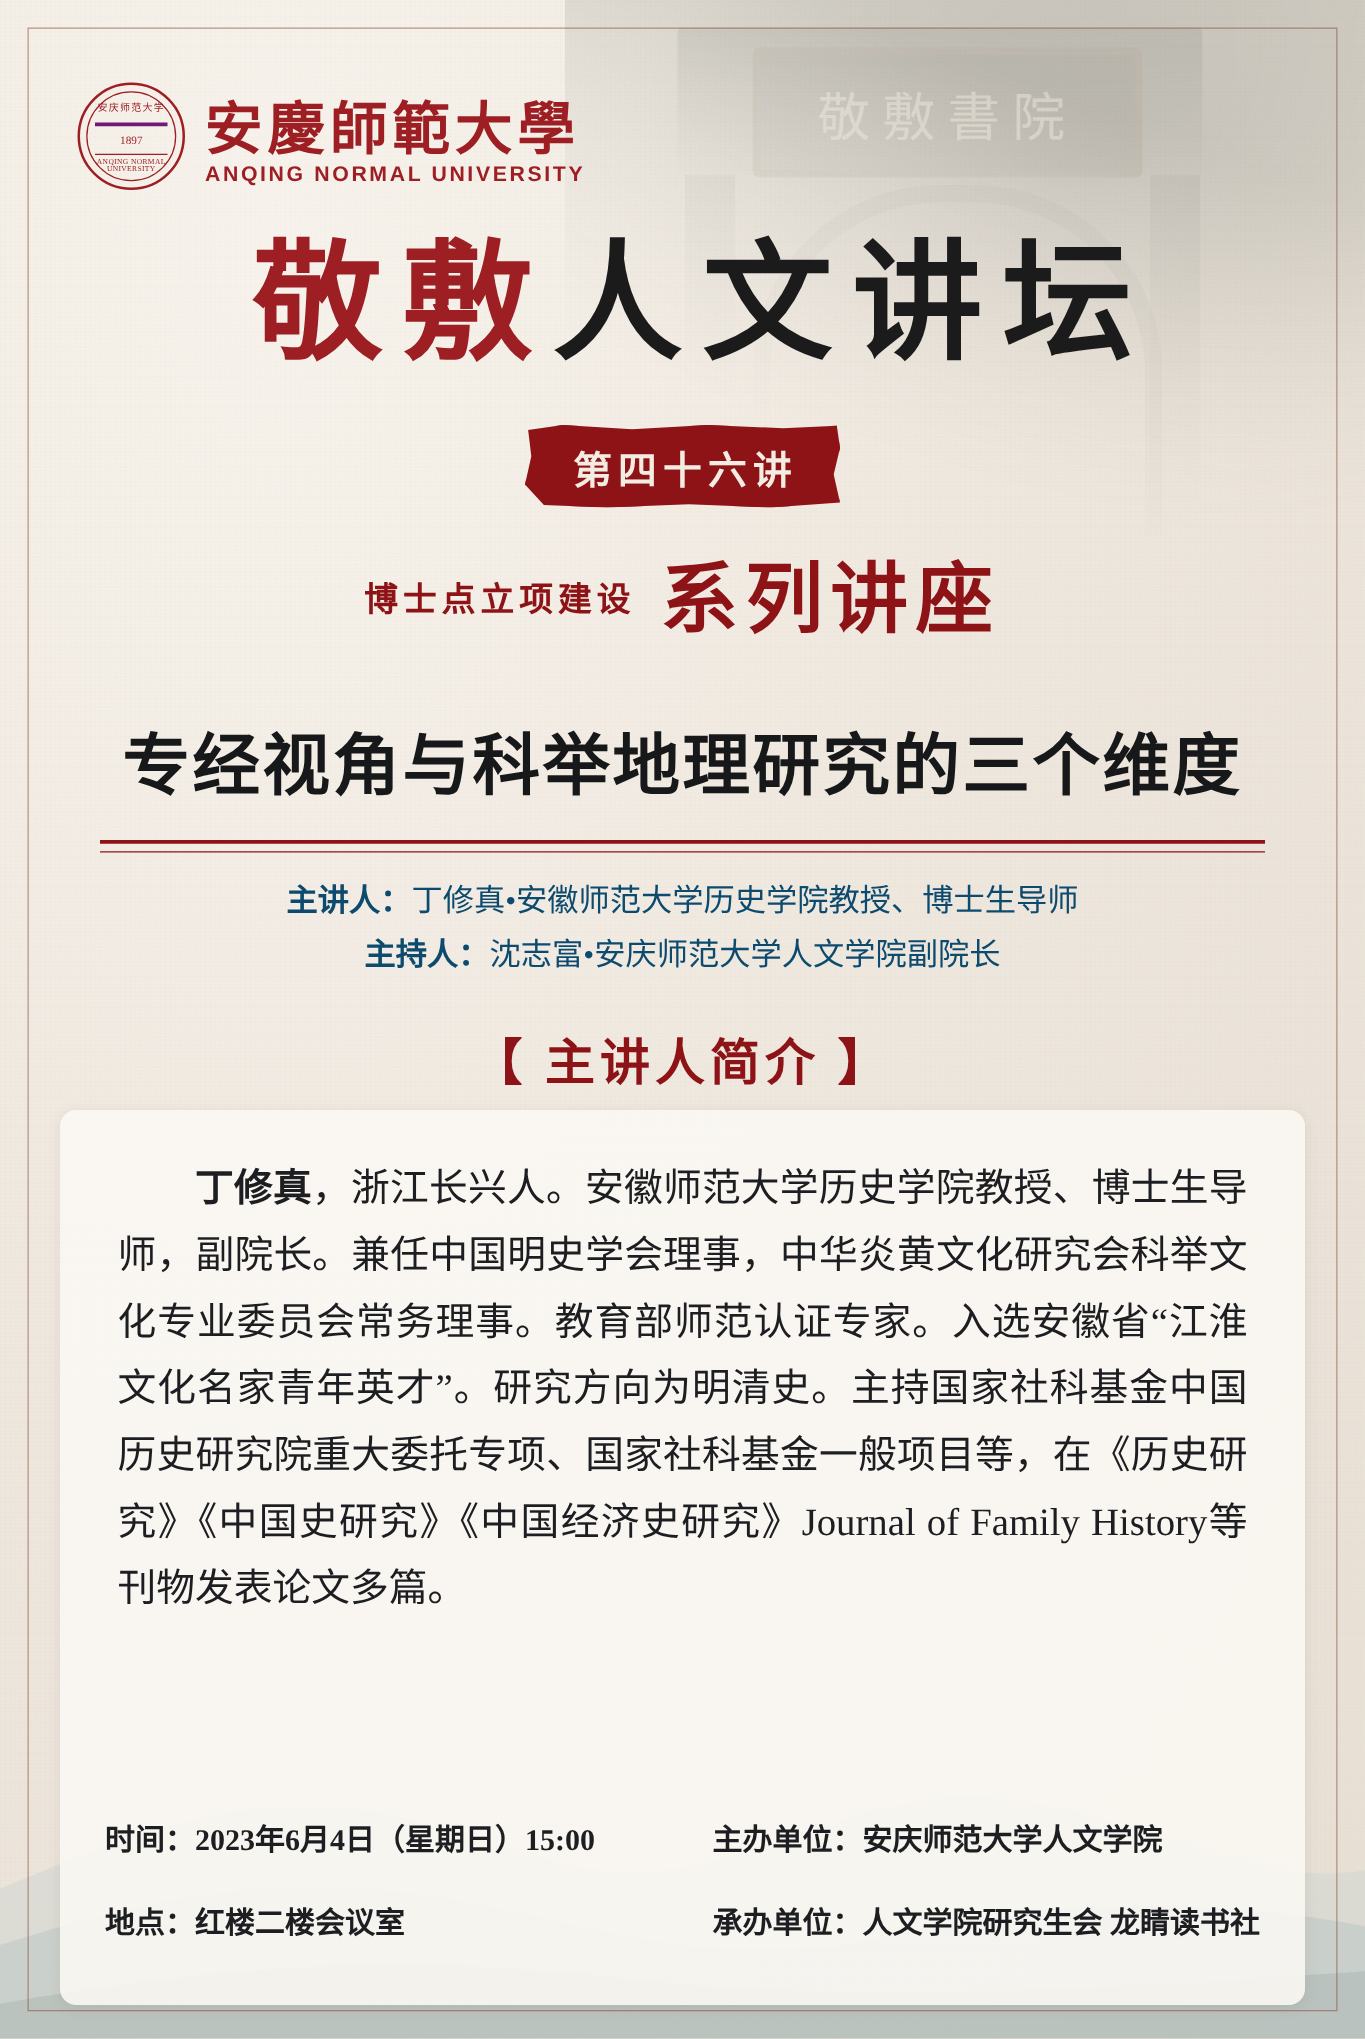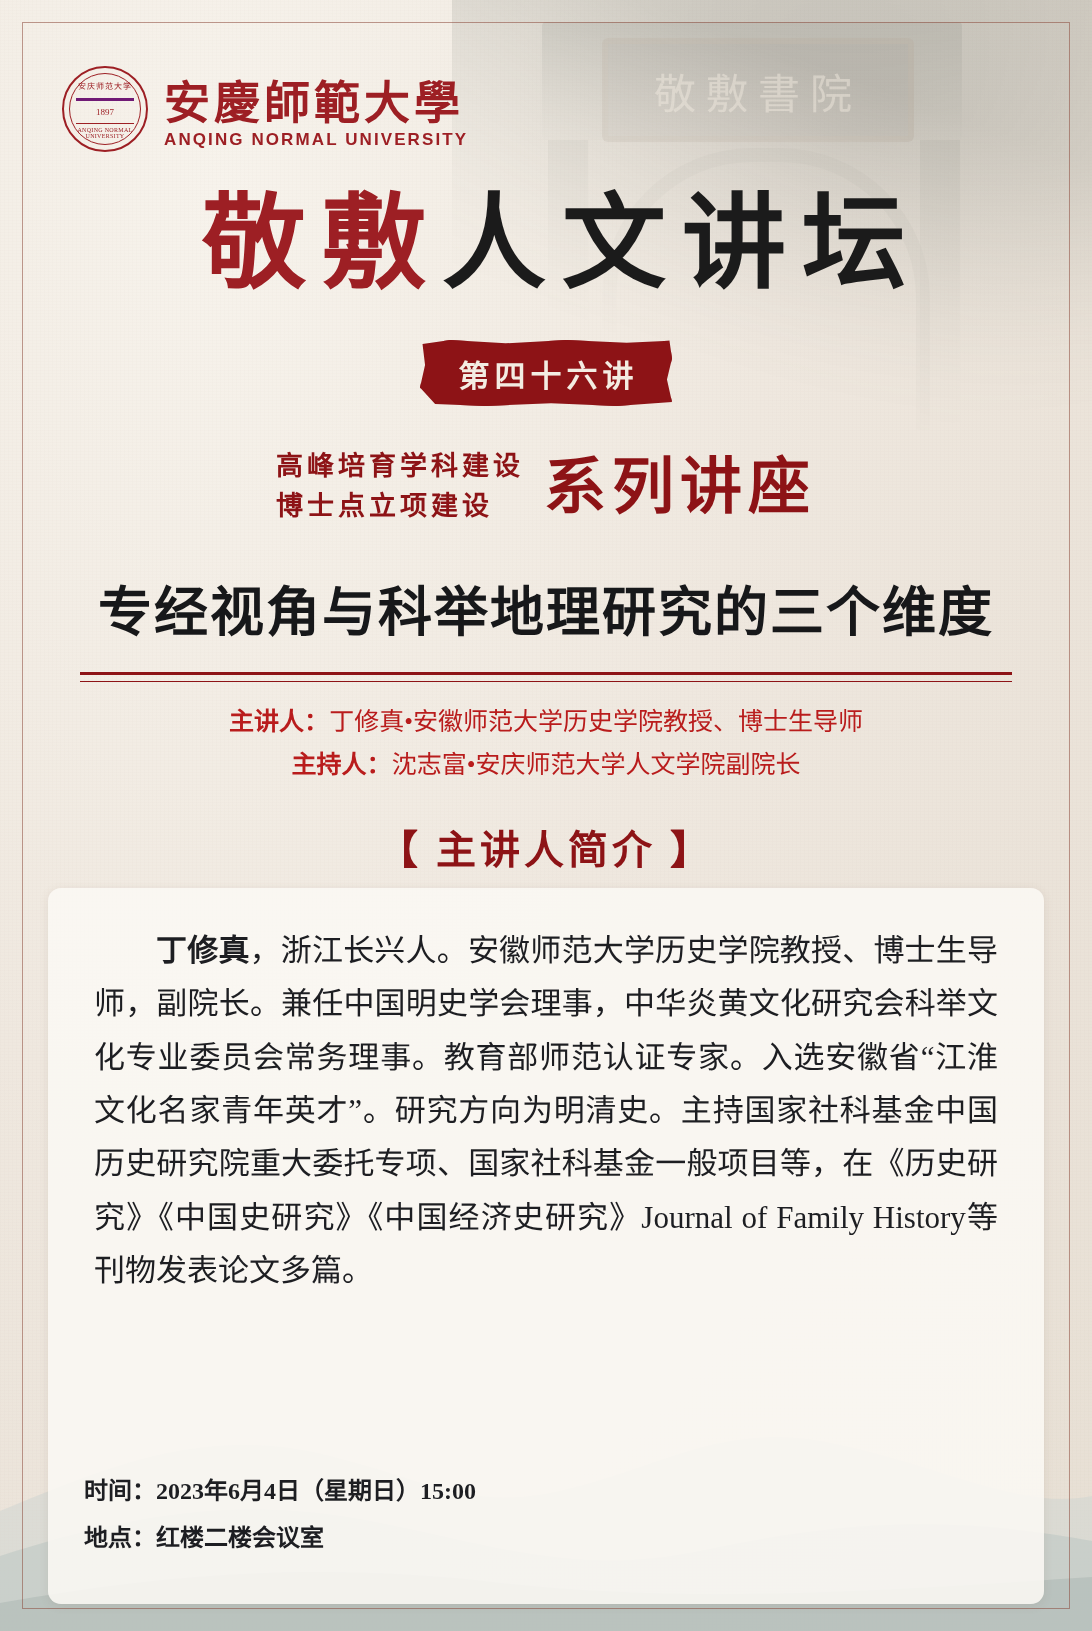--- a/index.html
+++ b/index.html
@@ -270,21 +270,21 @@
   
   .people {
     position: absolute;
     left: 0; right: 0;
     top: 700px;
     text-align: center;
     line-height: 1.72;
   }
   .people-line {
     font-size: 25px;
-    color: #b91c1c;
+    color: #0c4a6e;
     font-family: "Liberation Serif", serif;
     white-space: nowrap;
   }
   .people-line b { font-weight: 700; }
 
   .bio-heading {
     position: absolute;
     left: 0; right: 0;
     top: 818px;
     text-align: center;
@@ -327,20 +327,21 @@
     justify-content: space-between;
     align-items: flex-start;
   }
   .footer-col { display: flex; flex-direction: column; gap: 12px; }
   .footer-col.right { text-align: left; }
   .footer-line {
     font-size: 24px;
     color: #1d1e22;
     font-family: "Liberation Serif", serif;
     white-space: nowrap;
+    margin-top: 19px;
   }
   .footer-line b { font-weight: 700; }
 </style>
 </head>
 <body>
 
 <div class="poster">
 
   <div class="paper-base"></div>
   <div class="paper-noise"></div>
@@ -378,21 +379,20 @@
   </div>
 
   <div class="main-title">
     <span class="red">敬敷</span><span class="black">人文讲坛</span>
   </div>
 
   <div class="seal-badge">第四十六讲</div>
 
   <div class="series-row">
     <div class="series-left">
-      <div>高峰培育学科建设</div>
       <div>博士点立项建设</div>
     </div>
     <div class="series-right">系列讲座</div>
   </div>
 
   <div class="topic">专经视角与科举地理研究的三个维度</div>
   <div class="double-rule"></div>
 
   <div class="people">
     <div class="people-line">
@@ -413,15 +413,23 @@
 
   <div class="footer">
     <div class="footer-col left">
       <div class="footer-line">
         <b>时间：</b><b>2023年6月4日（星期日）15:00</b>
       </div>
       <div class="footer-line">
         <b>地点：</b><b>红楼二楼会议室</b>
       </div>
     </div>
+    <div class="footer-col right">
+      <div class="footer-line">
+        <b>主办单位：</b><b>安庆师范大学人文学院</b>
+      </div>
+      <div class="footer-line">
+        <b>承办单位：</b><b>人文学院研究生会  龙睛读书社</b>
+      </div>
+    </div>
   </div>
 
 </div>
 
 </body></html>

